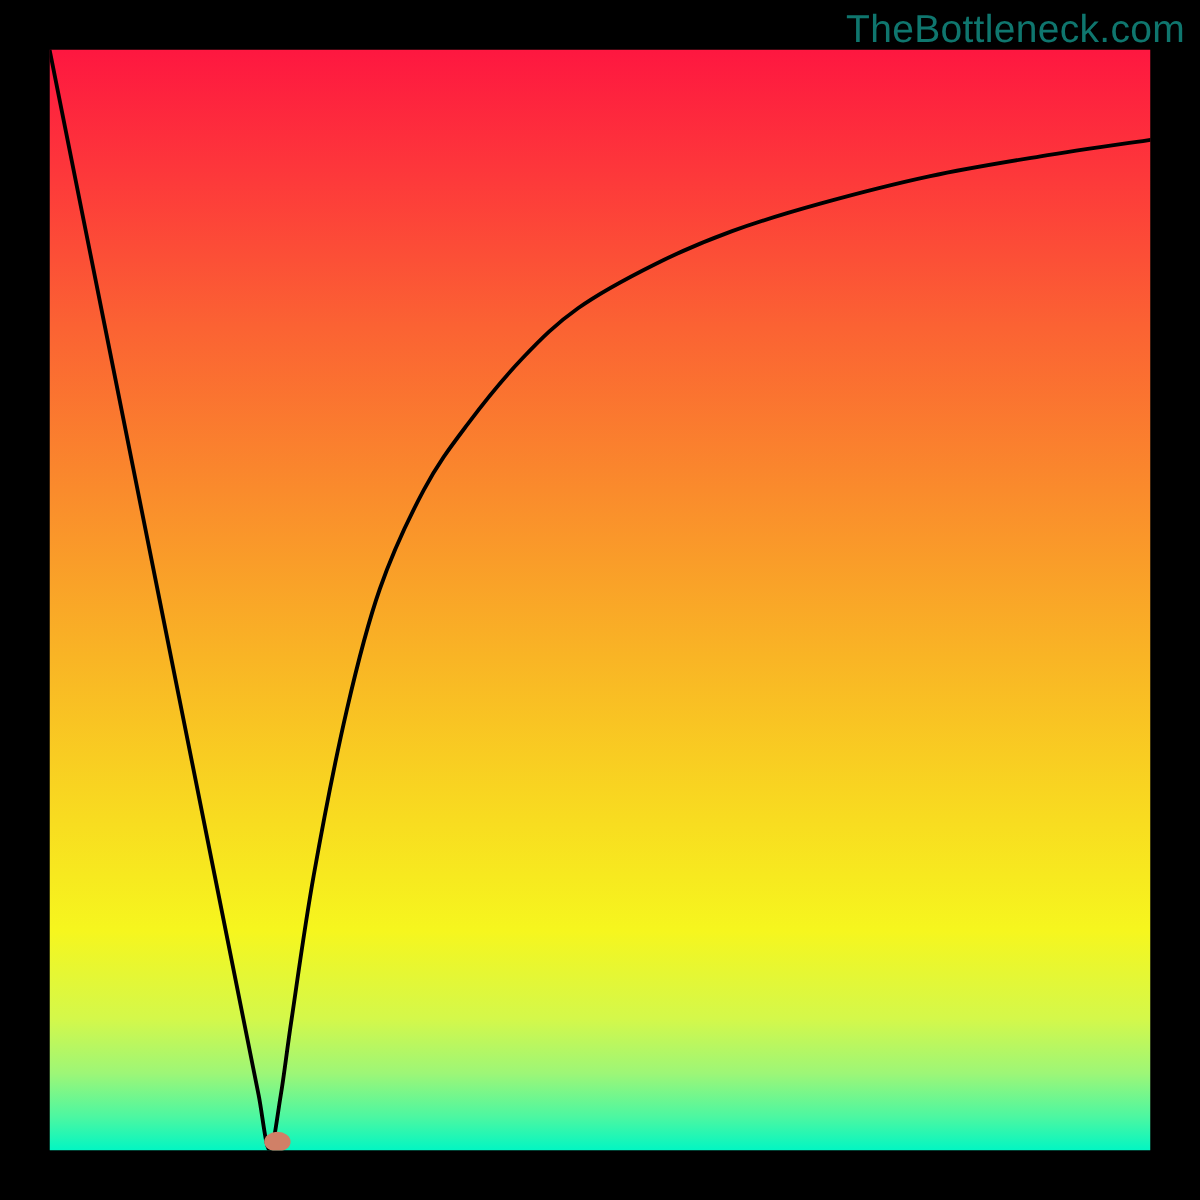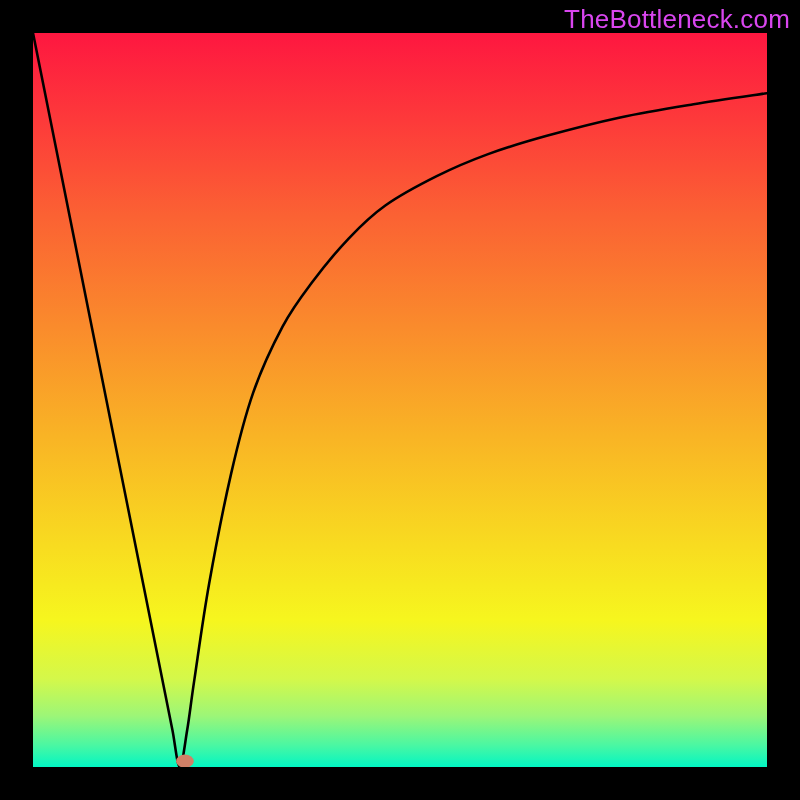--- a/index.html
+++ b/index.html
@@ -14,21 +14,21 @@
   .frame {
     position: relative;
     width: 800px;
     height: 800px;
     background: #000;
   }
   .watermark {
     position: absolute;
     top: 4px;
     right: 10px;
-    color: #d946ef;
+    color: #0f766e;
     font-size: 26px;
     font-weight: 500;
     letter-spacing: 0.2px;
     z-index: 10;
   }
   .plot-wrap {
     position: absolute;
     left: 33px;
     top: 33px;
     width: 734px;

